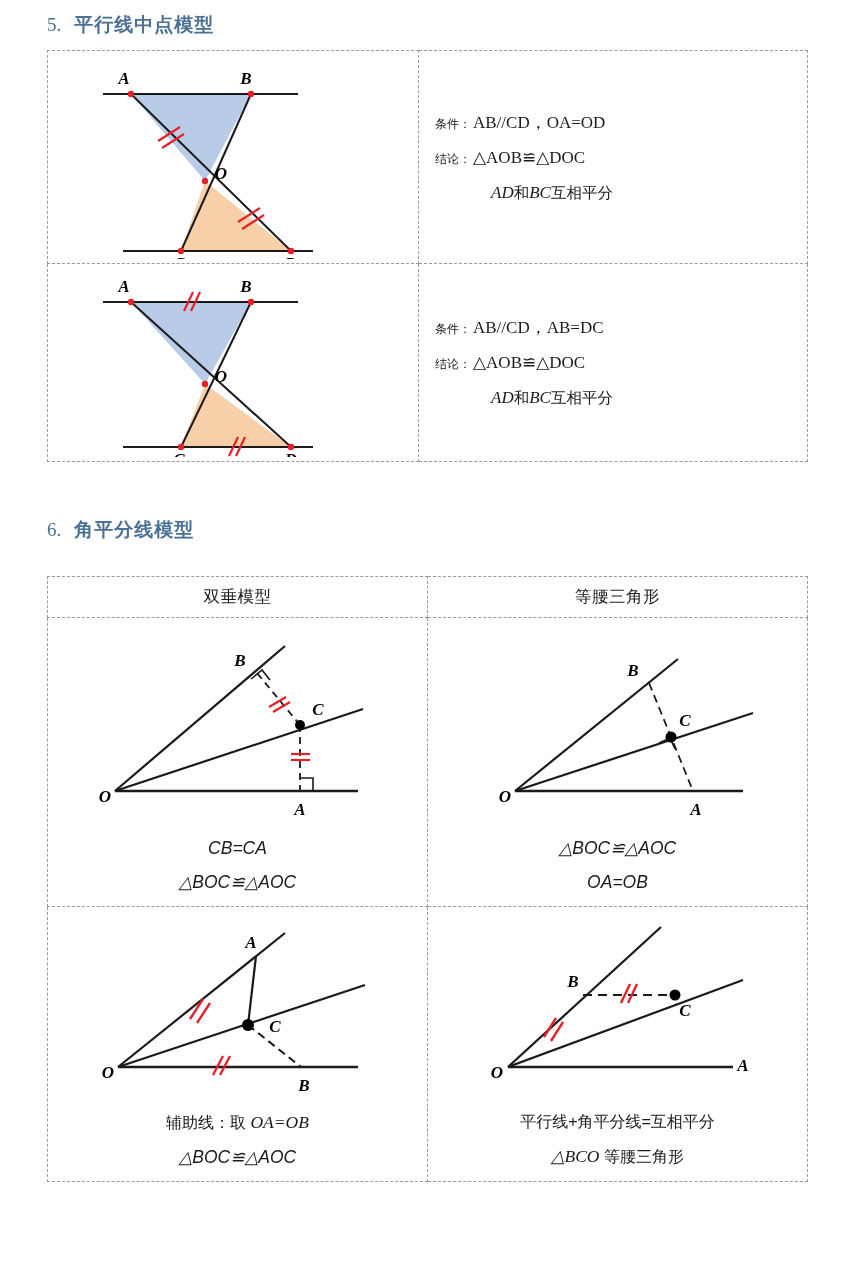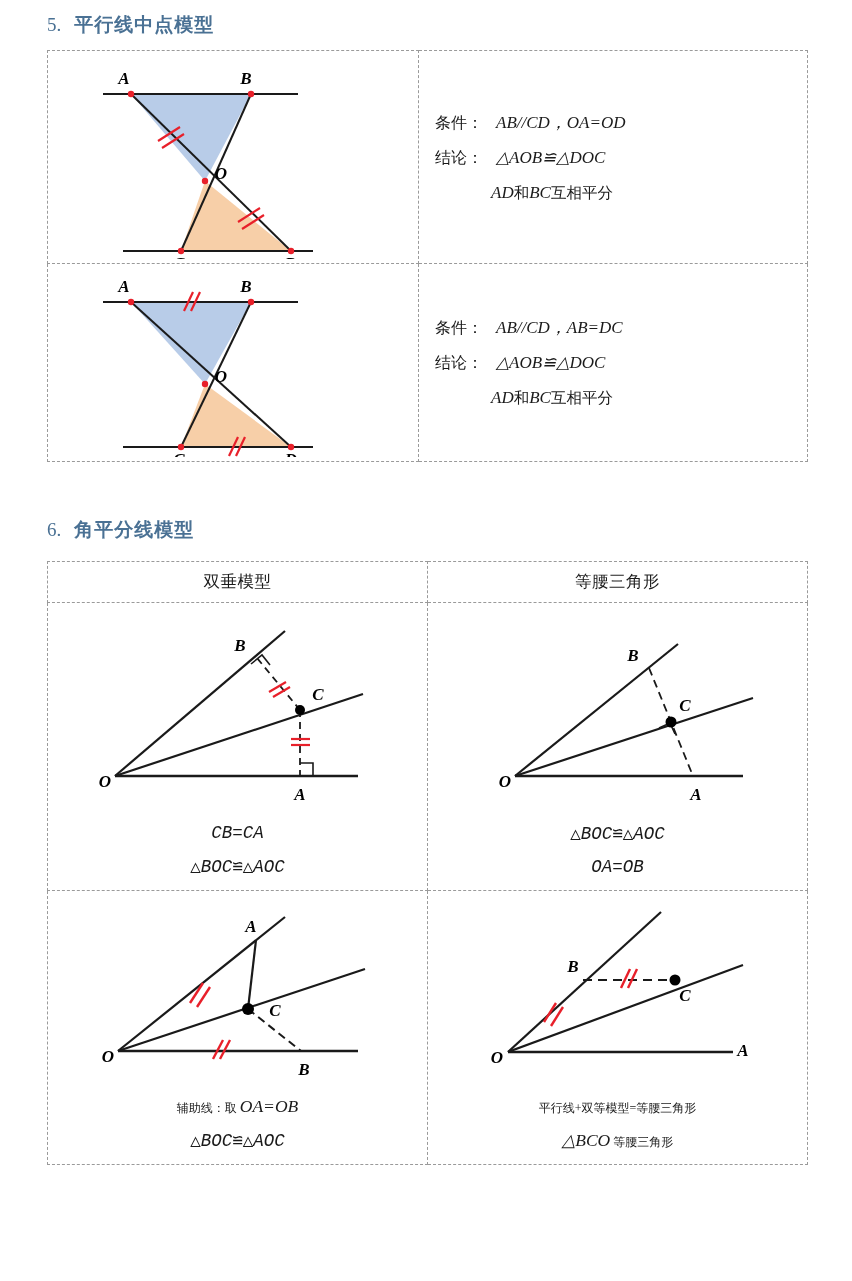--- a/index.html
+++ b/index.html
@@ -50,21 +50,21 @@
     position: absolute;
     border-collapse: collapse;
     table-layout: fixed;
   }
   .tbl td {
     border: 1px dashed #9a9a9a;
     vertical-align: middle;
     padding: 0;
   }
   #table-5 { left: 47px; top: 50px; width: 758px; }
-  #table-6 { left: 47px; top: 561px; width: 758px; }
+  #table-6 { left: 47px; top: 576px; width: 758px; }
 
   .col-fig  { width: 370px; }
   .col-text { width: 388px; }
   .col-half { width: 379px; }
 
   .fig-cell { text-align: center; }
   .hdr-cell {
     text-align: center;
     height: 40px;
     font-size: 16.5px;
@@ -79,25 +79,24 @@
     line-height: 1;
   }
   .txt-line {
     display: flex;
     align-items: baseline;
     margin: 18px 0;
     white-space: nowrap;
   }
   .txt-line .lbl {
     font-family: "Liberation Sans", sans-serif;
-    font-size: 16px;
-    margin-right: 13px;
+    font-size: 12px;
+    margin-right: 2px;
   }
   .txt-line .math {
-    font-style: italic;
     font-family: "Liberation Serif", serif;
     font-size: 17px;
     text-align: right;
   }
   .txt-line.indent { padding-left: 56px; }
   .mix { font-size: 16px; }
   .mix i {
     font-family: "Liberation Serif", serif;
     font-size: 17px;
   }
@@ -105,27 +104,27 @@
 
   
   .cap {
     text-align: center;
     font-size: 16.5px;
     margin: 13px 0;
     white-space: nowrap;
   }
   .cap.math {
     font-style: italic;
-    font-family: Liberation Mono, monospace;
+    font-family: Liberation Sans, sans-serif;
     font-size: 17.5px;
   }
   .cap .cn {
     font-style: normal;
-    font-family: Liberation Serif, serif;
-    font-size: 12px;
+    font-family: Liberation Sans, sans-serif;
+    font-size: 16px;
     text-align: right;
   }
   .cap i {
     font-family: "Liberation Serif", serif;
     font-style: italic;
     font-size: 17.5px;
   }
   .fig-wrap { padding: 8px 0 4px 0; }
   svg { display: block; margin: 0 auto; }
   .lbl-pt {
@@ -391,21 +390,21 @@
               <line x1="175" y1="88" x2="184" y2="69"></line>
             </g>
             <circle cx="222" cy="80" r="5.5" fill="#000"></circle>
             <text class="lbl-pt" x="44" y="163" text-anchor="middle">O</text>
             <text class="lbl-pt" x="290" y="156" text-anchor="middle">A</text>
             <text class="lbl-pt" x="120" y="72" text-anchor="middle">B</text>
             <text class="lbl-pt" x="232" y="101" text-anchor="middle">C</text>
           </svg>
         </div>
         <div class="cap">
-          <span class="cn">平行线+双等模型=等腰三角形</span>
+          <span class="cn">平行线+角平分线=互相平分</span>
         </div>
         <div class="cap">
           <i>△BCO</i><span class="cn"> 等腰三角形</span>
         </div>
       </td>
     </tr>
   </tbody>
     </table>
 
 </div>

